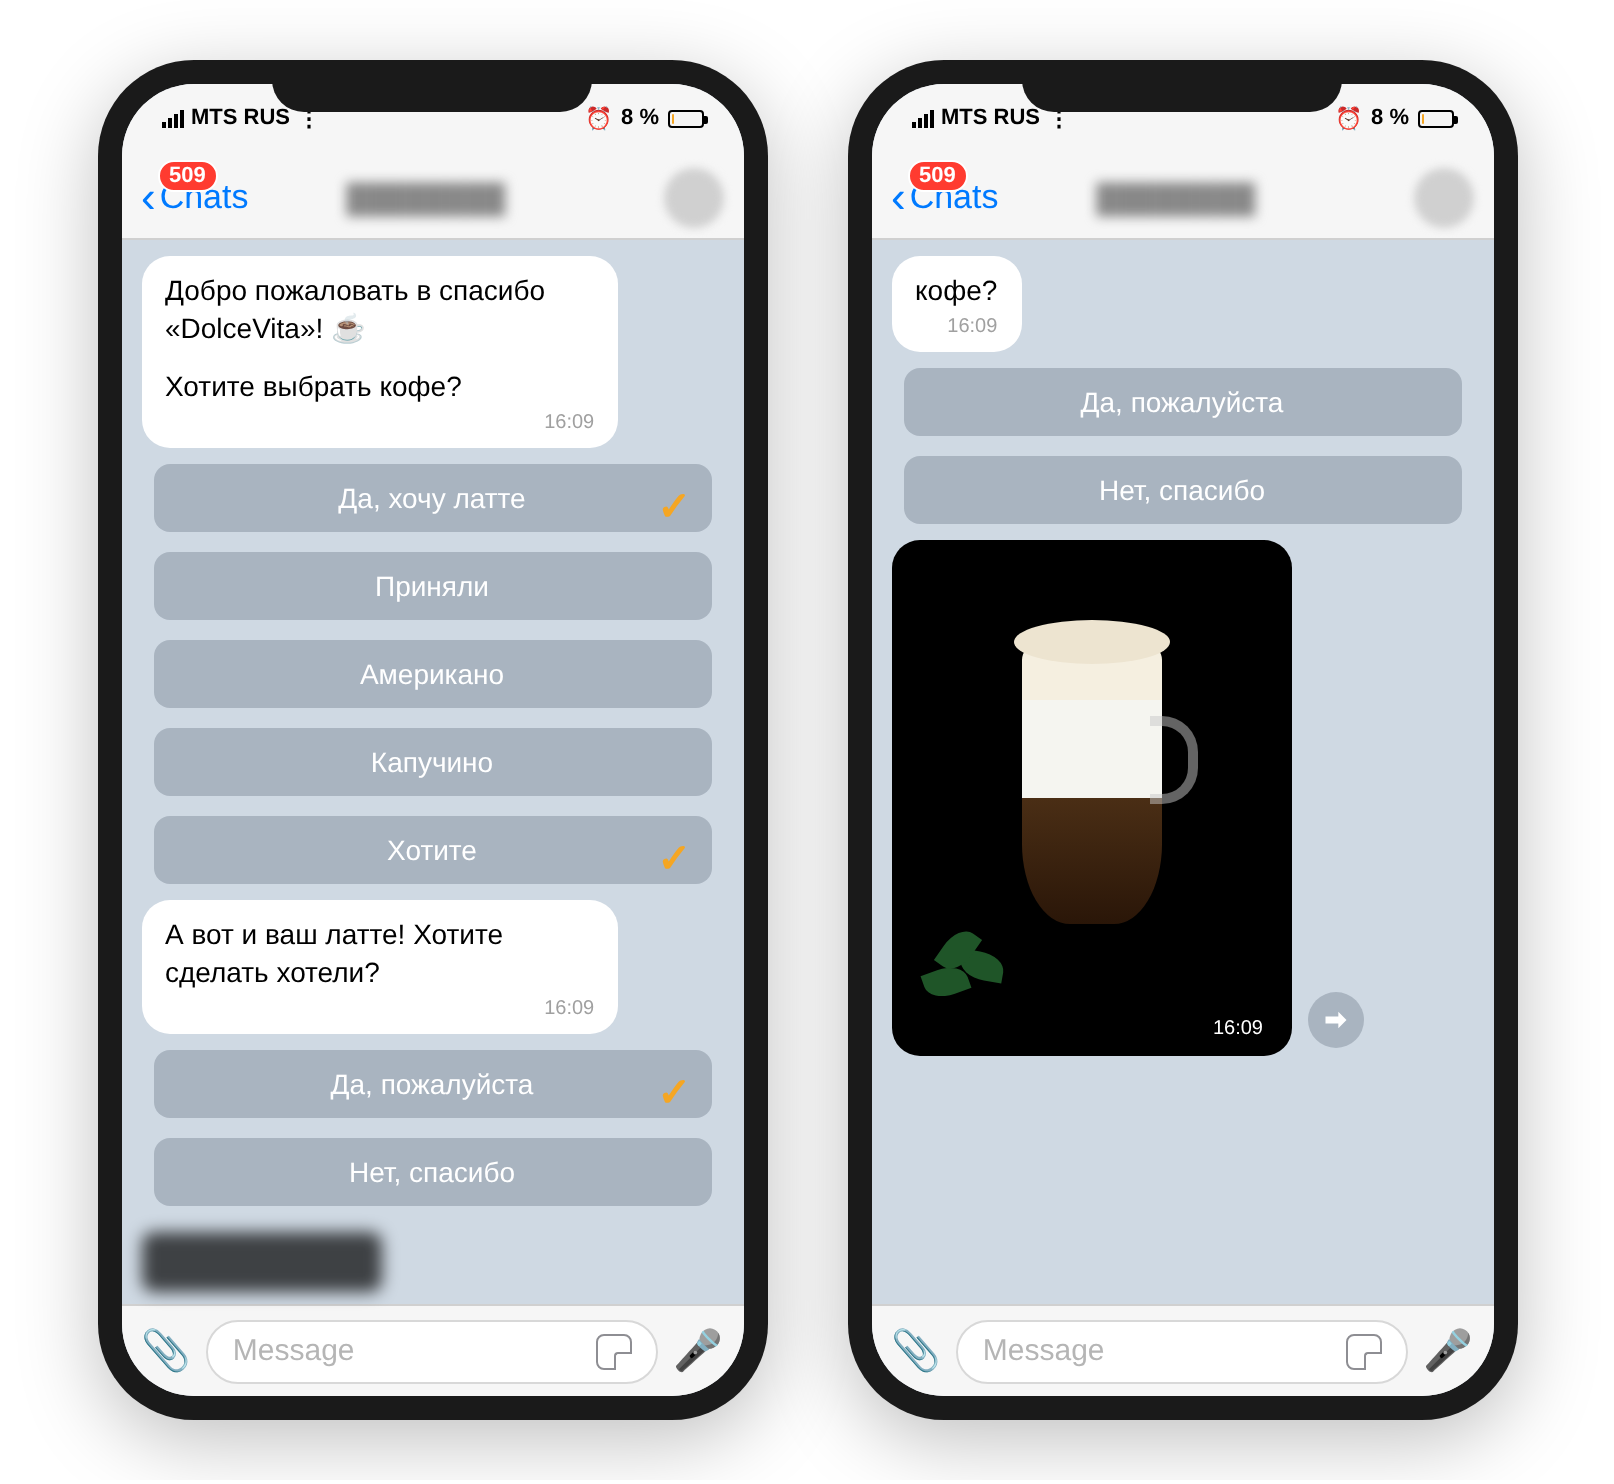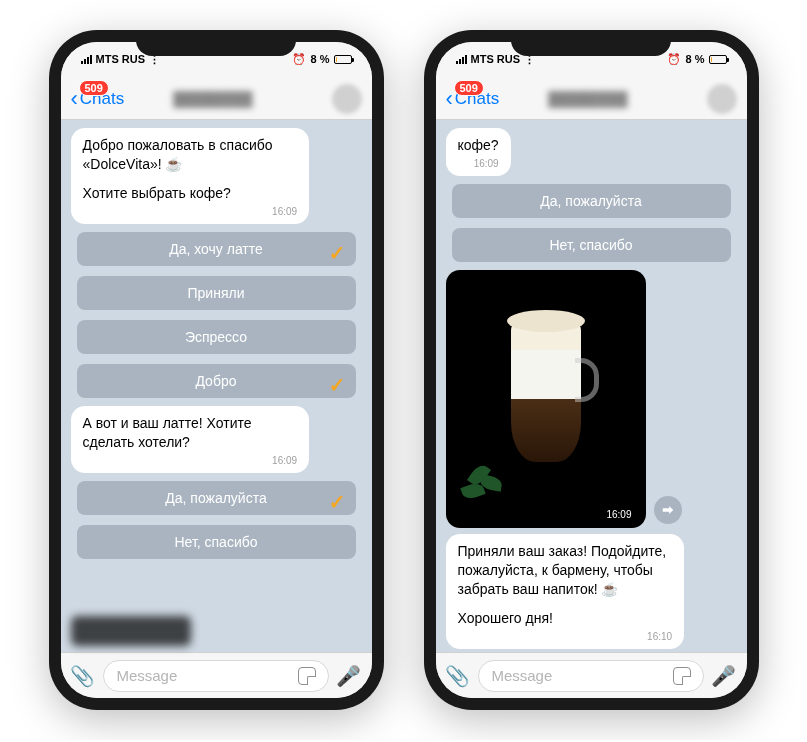--- a/index.html
+++ b/index.html
@@ -291,26 +291,31 @@
           <span class="check">✓</span>
         </div>
       </div>
       <div class="kb-row">
           <div class="kb-btn">
             <span>Приняли</span>
           </div>
         </div>
       <div class="kb-row">
           <div class="kb-btn">
-            <span>Эспрессо</span>
-          </div>
-        </div>
-      <div class="kb-row">
-          <div class="kb-btn">
-            <span>Добро</span>
+            <span>Американо</span>
+          </div>
+        </div>
+      <div class="kb-row">
+          <div class="kb-btn">
+            <span>Капучино</span>
+          </div>
+        </div>
+      <div class="kb-row">
+          <div class="kb-btn">
+            <span>Хотите</span>
             <span class="check">✓</span>
           </div>
         </div>
       <div class="bubble-in">
         <div>А вот и ваш латте! Хотите сделать хотели?</div>
         <span class="timestamp">16:09</span>
       </div>
       <div class="kb-row">
           <div class="kb-btn">
             <span>Да, пожалуйста</span>
@@ -402,25 +407,20 @@
           </div>
           <span class="photo-ts">16:09</span>
         </div>
         <div class="photo-fwd">
           <svg width="14" height="14" viewBox="0 0 24 24" fill="#fff">
               <path d="M14 5l7 7-7 7v-4H3v-6h11V5z"></path>
             </svg>
         </div>
       </div>
 
-      <div class="bubble-in">
-        <div>Приняли ваш заказ! Подойдите, пожалуйста, к бармену, чтобы забрать ваш напиток! ☕</div>
-        <div class="line2">Хорошего дня!</div>
-        <span class="timestamp">16:10</span>
-      </div>
     </div>
 
     <div class="input-bar">
       <span class="ib-icon">📎</span>
       <div class="input-field">
         <span>Message</span>
         <span class="sticker-ic"></span>
       </div>
       <span class="ib-icon">🎤</span>
     </div>

